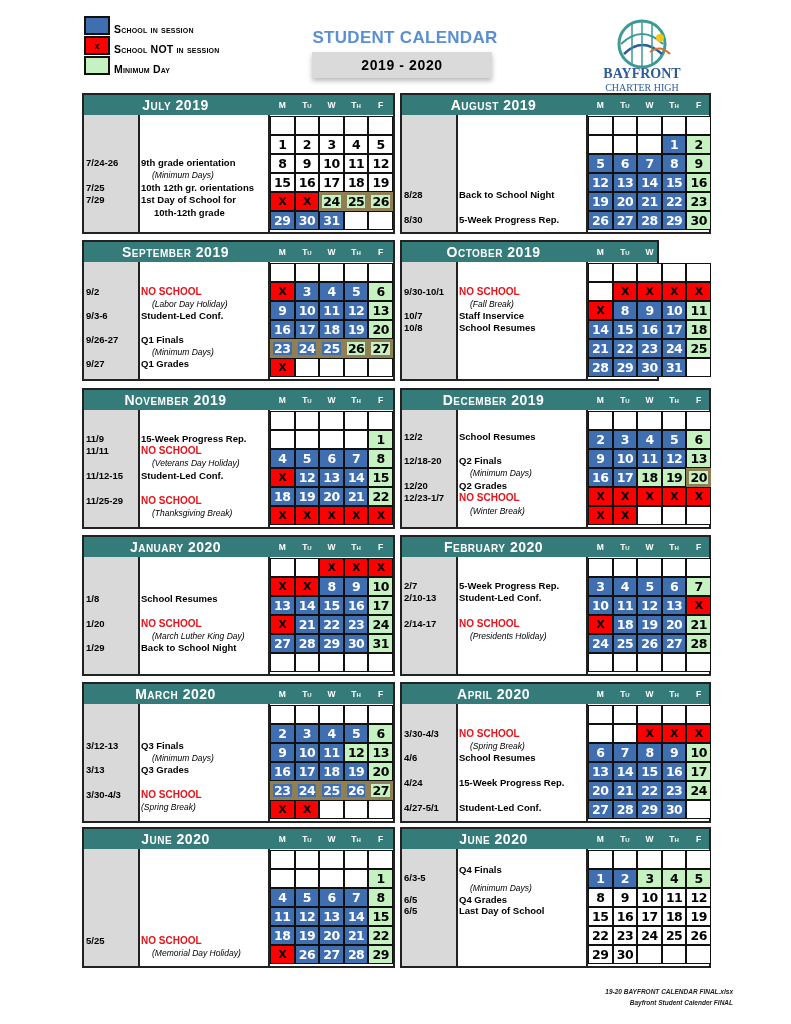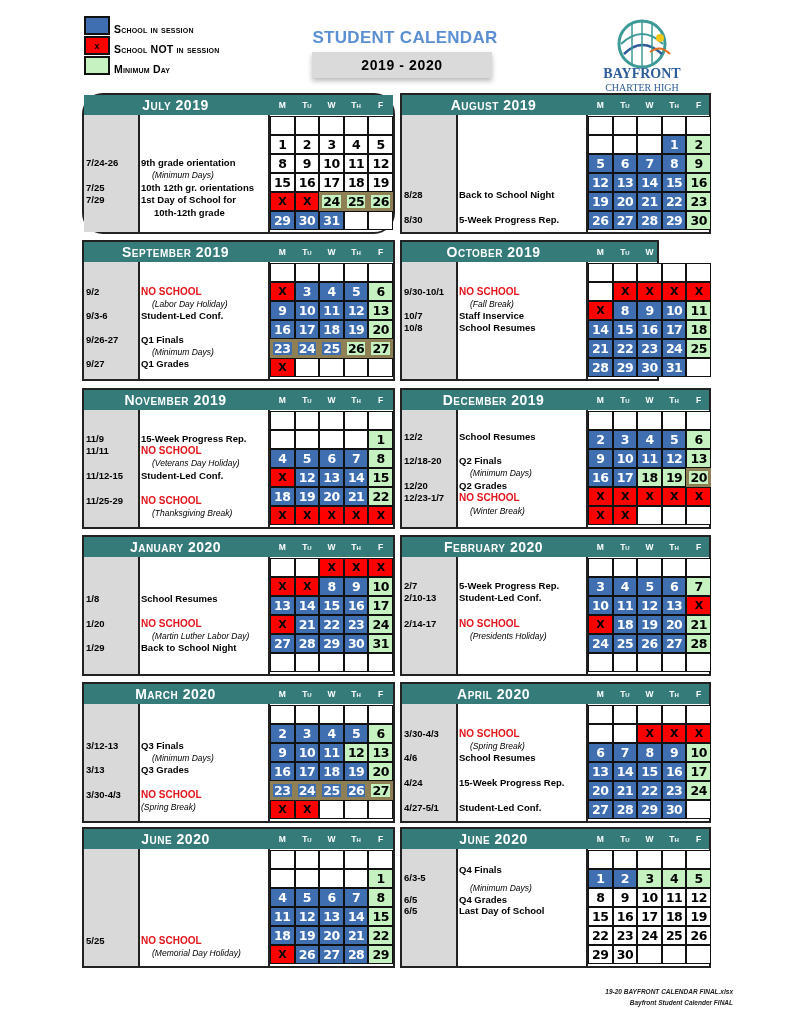--- a/index.html
+++ b/index.html
@@ -65,21 +65,21 @@
     <path d="M36 40 Q54 22 74 40" stroke="#2d5c9a" stroke-width="2.5" fill="none"></path>
     <path d="M44 10 L44 50 M54 7 L54 53 M64 10 L64 50" stroke="#3d9b97" stroke-width="1.5"></path>
     <circle cx="72" cy="24" r="4" fill="#f5c518"></circle>
     <path d="M62 38 Q72 30 82 40" stroke="#e07020" stroke-width="2" fill="none"></path>
   </svg>
   <div class="logo-txt1">BAYFRONT</div>
   <div class="logo-txt2">CHARTER HIGH SCHOOL</div>
 </div>
 
 <div id="months">
-    <div class="month" style="left: 82px; top: 93px; border-radius: 21px;">
+    <div class="month" style="left: 82px; top: 93px;">
       <div class="mhead">
         <div class="mname">July 2019</div>
         <div class="dows">
           <div class="dow">M</div>
           <div class="dow">Tu</div>
           <div class="dow">W</div>
           <div class="dow">Th</div>
           <div class="dow">F</div>
         </div>
       </div>
@@ -407,21 +407,21 @@
           <div class="dow">Th</div>
           <div class="dow">F</div>
         </div>
       </div>
       <div class="datecol"></div>
       <div class="desc"></div>
       <div class="ev d" style="top:56px">1/8</div>
       <div class="ev t" style="top:56px;left:57px">School Resumes</div>
       <div class="ev d" style="top:81px">1/20</div>
       <div class="ev t red" style="top:81px;left:57px">NO SCHOOL</div>
-      <div class="ev t note" style="top:94px;left:68px">(Martin Luther Labor Day)</div>
+      <div class="ev t note" style="top:94px;left:68px">(March Luther King Day)</div>
       <div class="ev d" style="top:105px">1/29</div>
       <div class="ev t" style="top:105px;left:57px">Back to School Night</div>
       <div class="grid">
         <div class="cell c-w"></div>
         <div class="cell c-w"></div>
         <div class="cell c-r">X</div>
         <div class="cell c-r">X</div>
         <div class="cell c-r">X</div>
         <div class="cell c-r">X</div>
         <div class="cell c-r">X</div>

